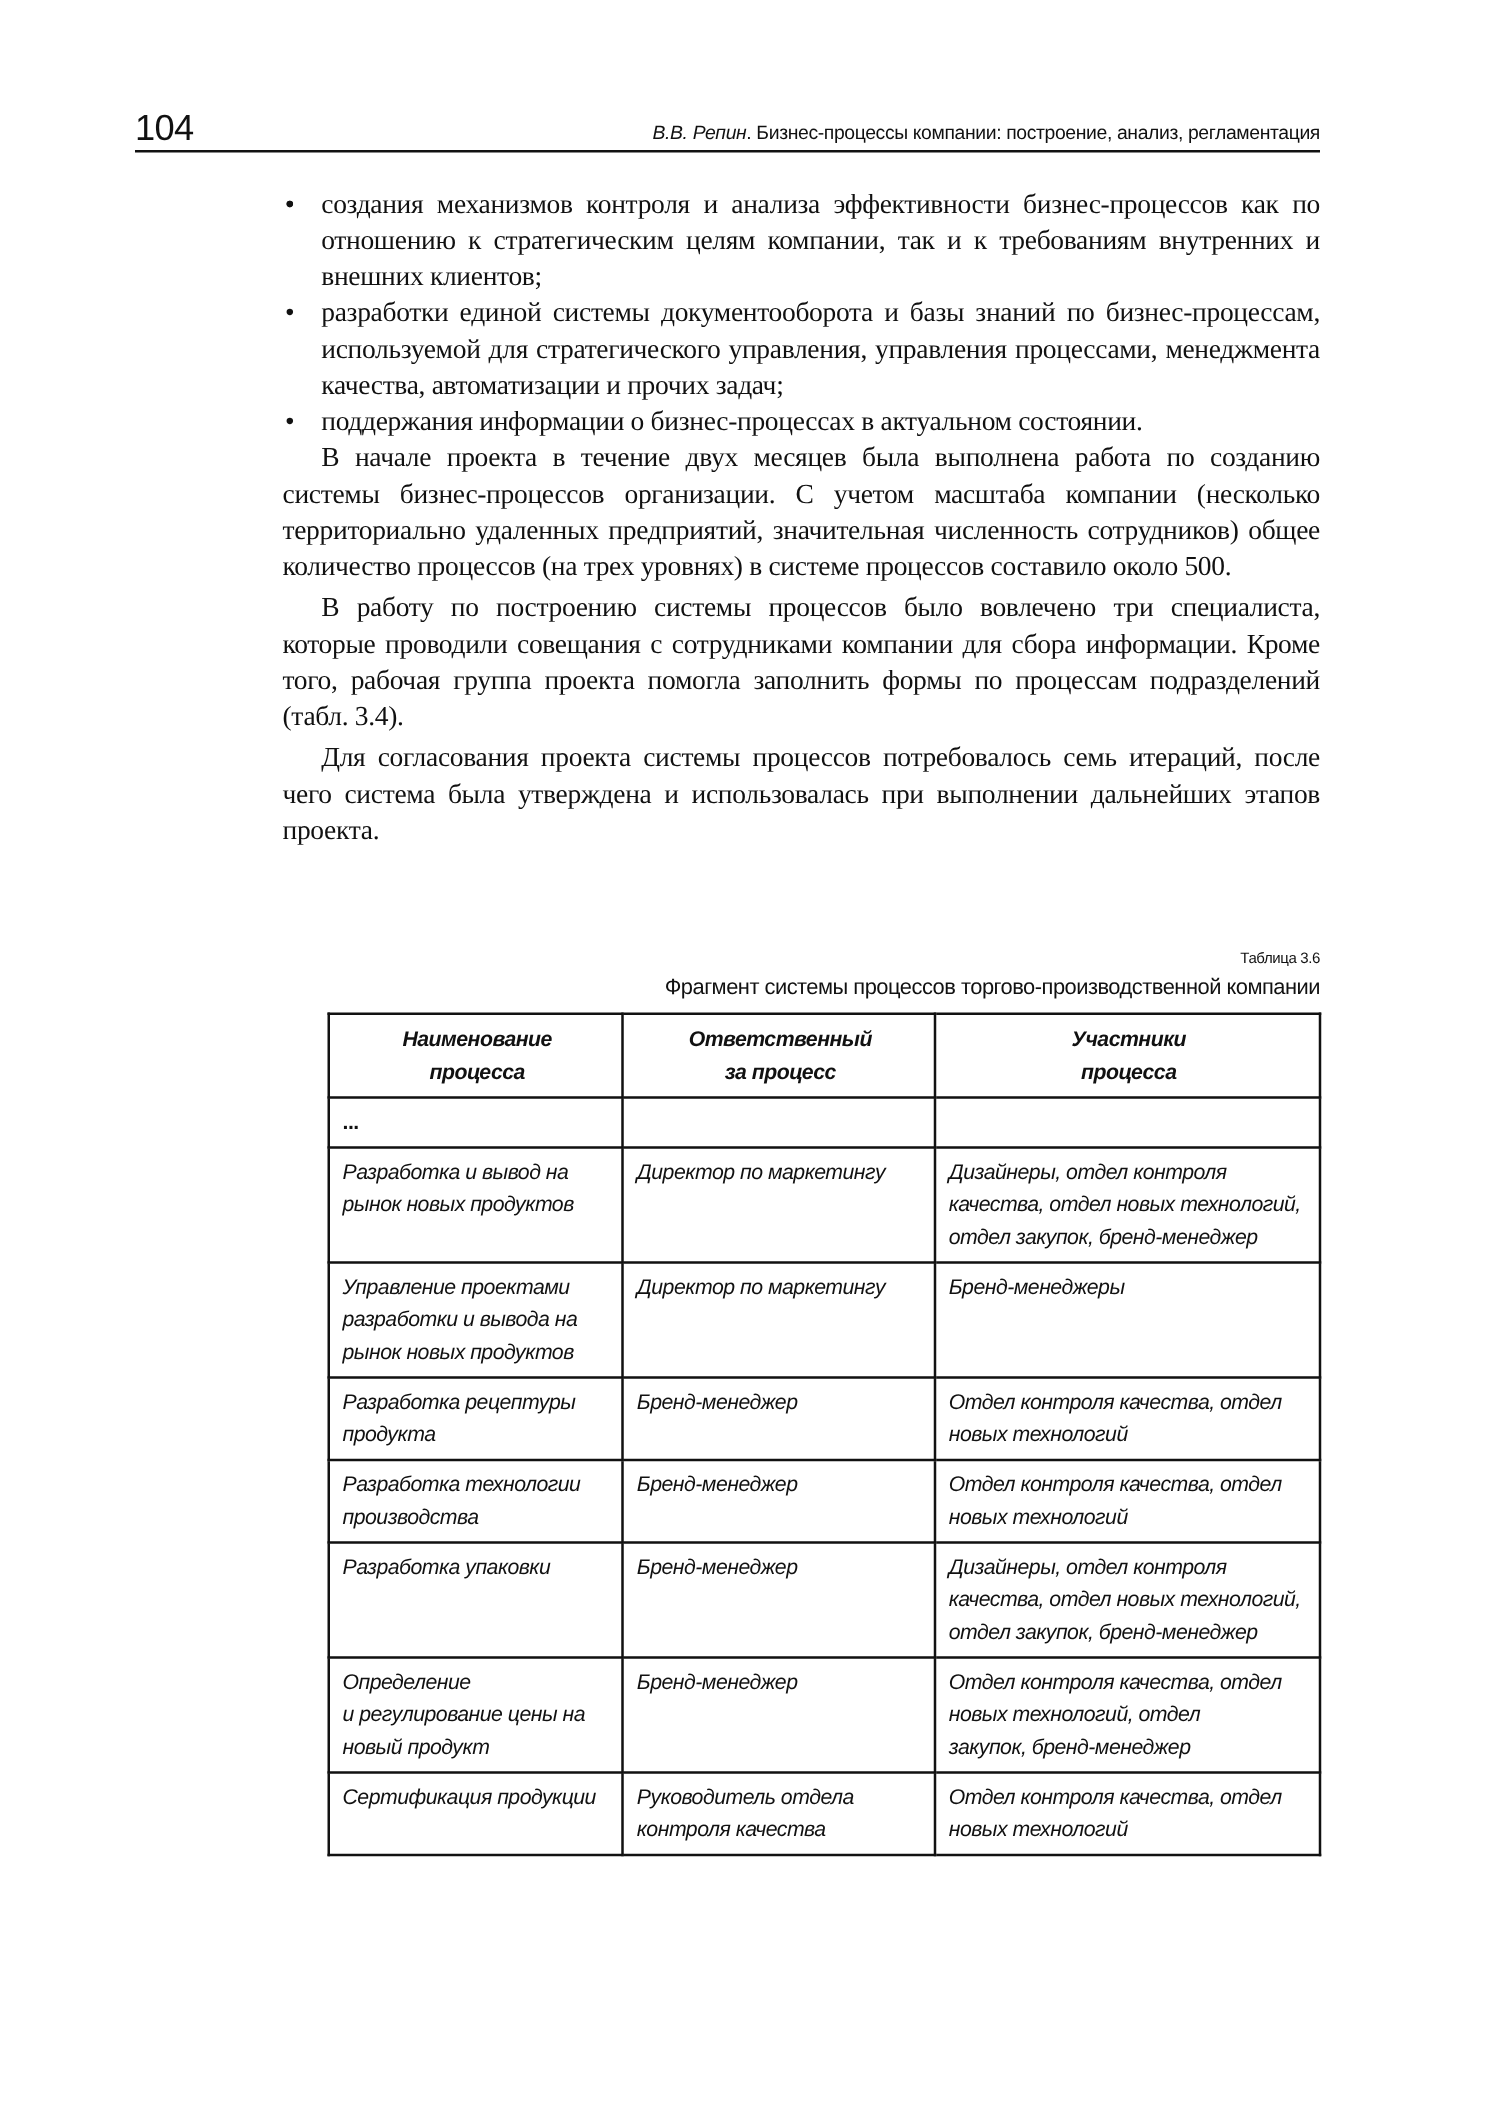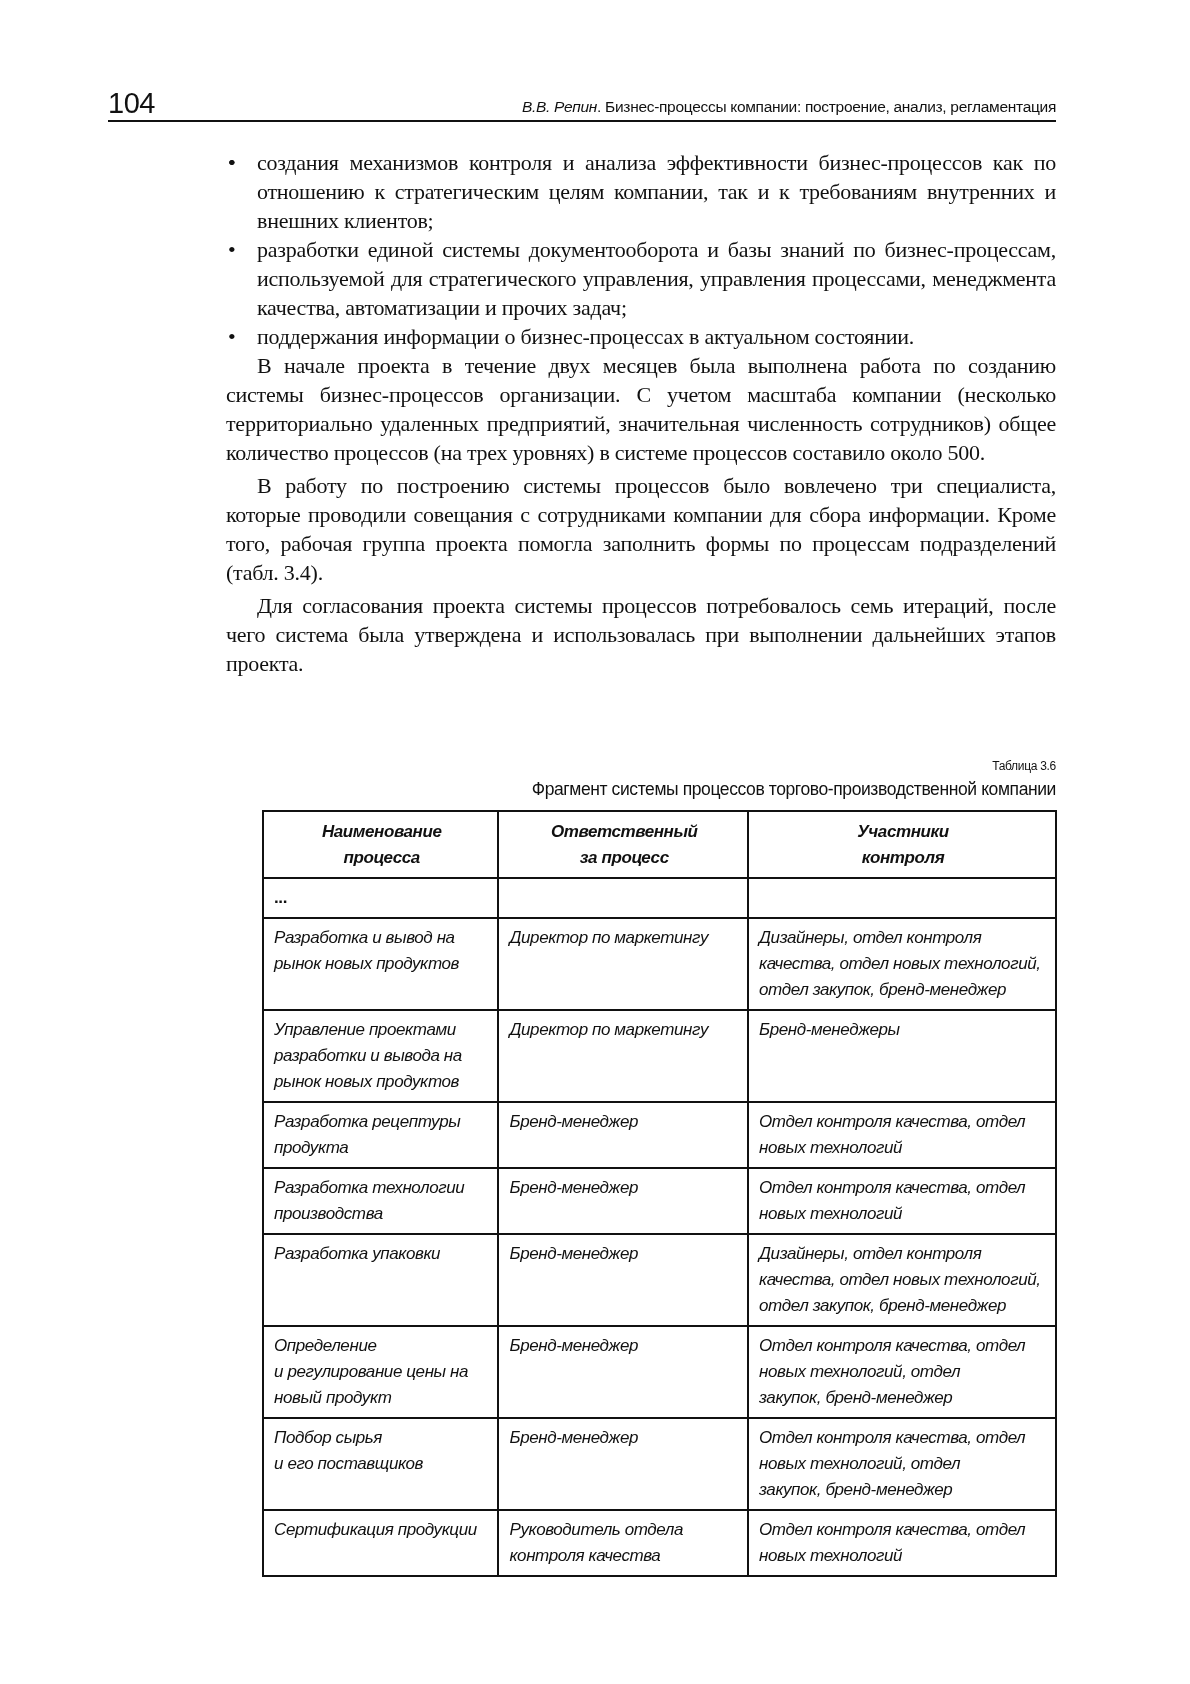--- a/index.html
+++ b/index.html
@@ -159,21 +159,21 @@
       <th>
           <span class="cell-text">Наименование
 процесса</span>
         </th>
       <th>
           <span class="cell-text">Ответственный
 за процесс</span>
         </th>
       <th>
           <span class="cell-text">Участники
-контроля</span>
+процесса</span>
         </th>
     </tr>
   </thead>
   <tbody>
     <tr>
       <td>
           <span class="cell-text ellipsis">...</span>
         </td>
       <td>
           <span class="cell-text"></span>
@@ -245,33 +245,20 @@
       <td>
           <span class="cell-text">Бренд-менеджер</span>
         </td>
       <td>
           <span class="cell-text">Отдел контроля качества, отдел новых технологий, отдел
 закупок, бренд-менеджер</span>
         </td>
     </tr>
     <tr>
       <td>
-          <span class="cell-text">Подбор сырья
-и его поставщиков</span>
-        </td>
-      <td>
-          <span class="cell-text">Бренд-менеджер</span>
-        </td>
-      <td>
-          <span class="cell-text">Отдел контроля качества, отдел новых технологий, отдел
-закупок, бренд-менеджер</span>
-        </td>
-    </tr>
-    <tr>
-      <td>
           <span class="cell-text">Сертификация продукции</span>
         </td>
       <td>
           <span class="cell-text">Руководитель отдела контроля качества</span>
         </td>
       <td>
           <span class="cell-text">Отдел контроля качества, отдел новых технологий</span>
         </td>
     </tr>
   </tbody>

